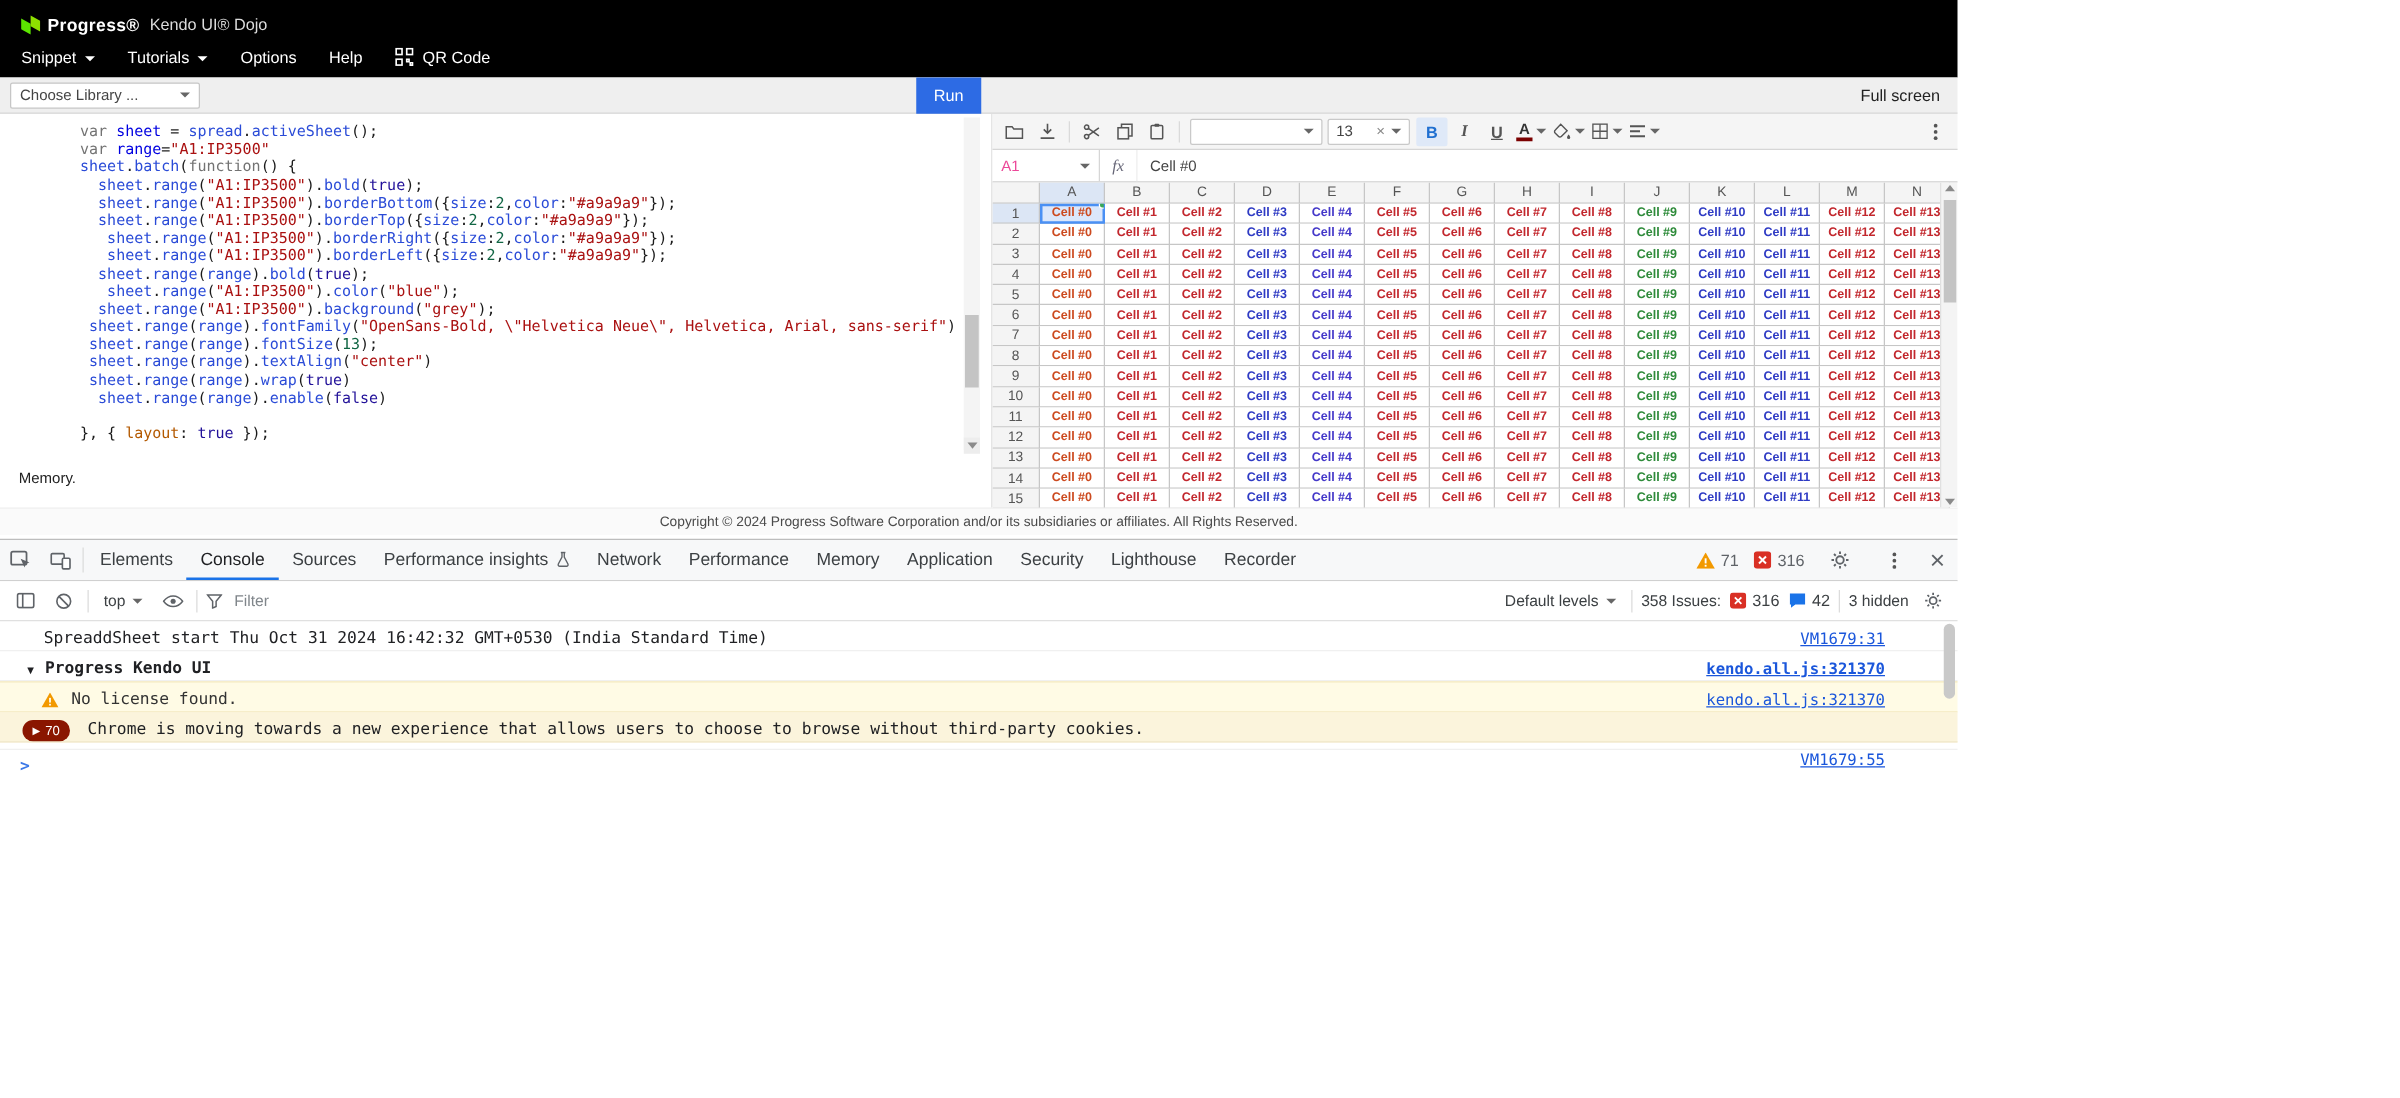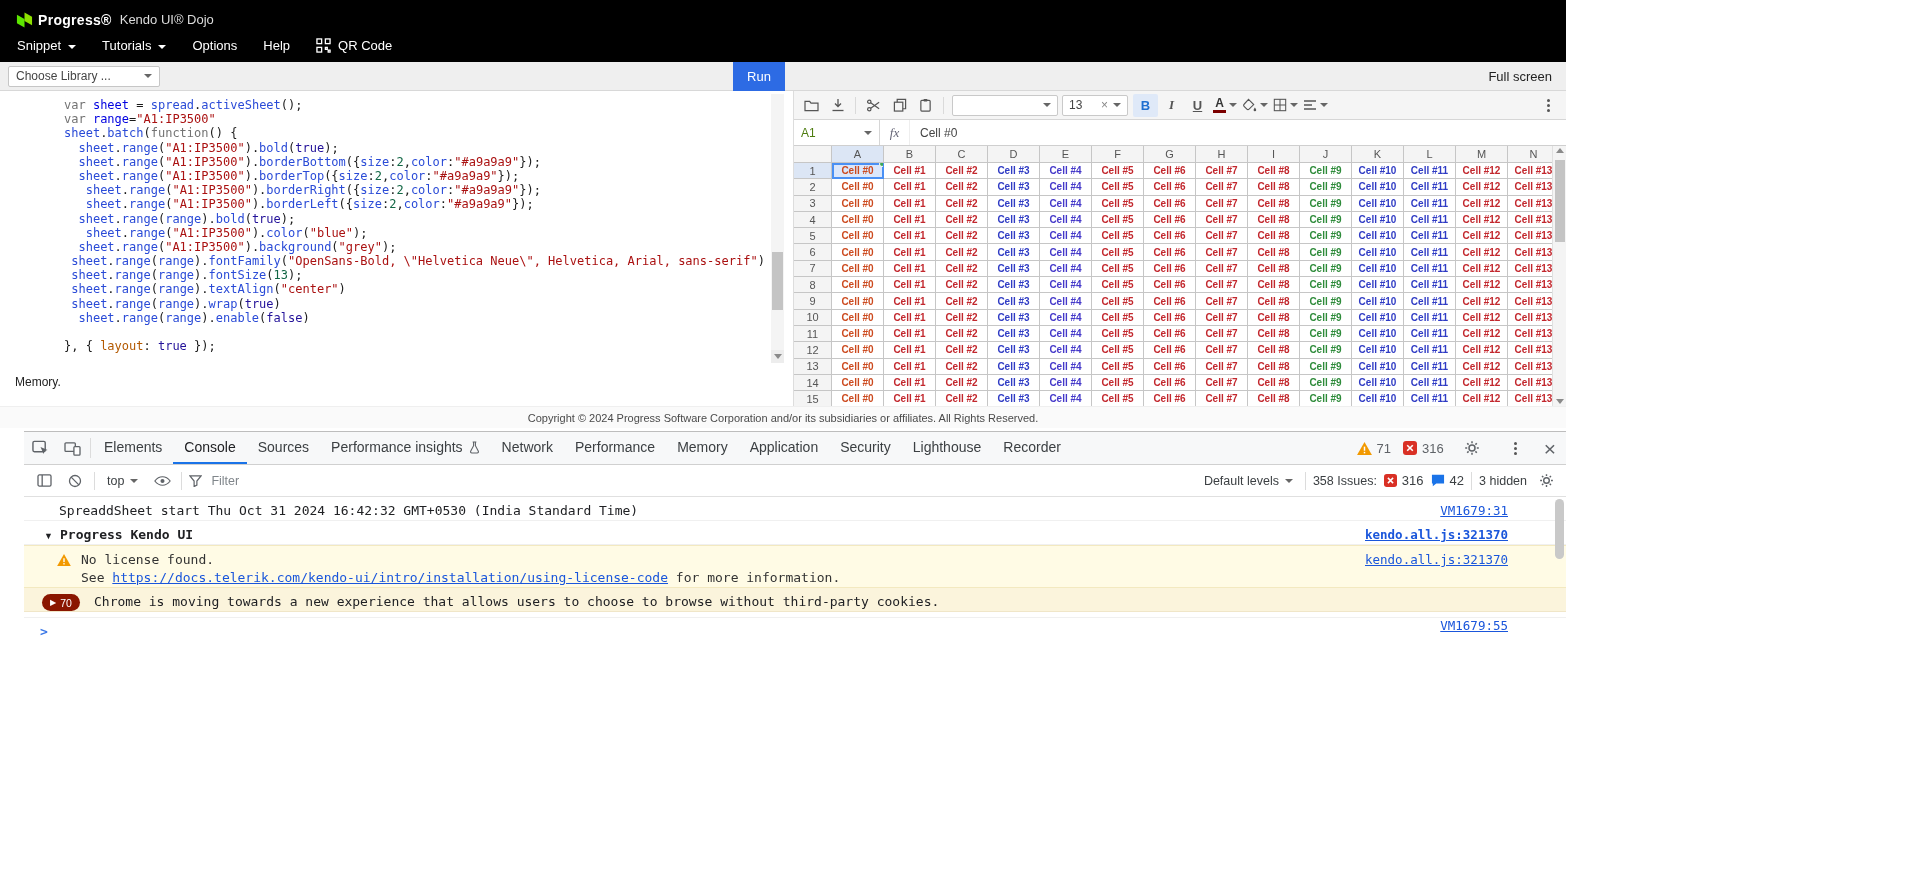--- a/index.html
+++ b/index.html
@@ -53,40 +53,40 @@
   .fmt { font-size:13px; font-weight:bold; width:24px; }
   .fmt.active { background:#dfe9f8; color:#1f6fd0; }
   .fmt-i { font-style:italic; font-family:"Liberation Serif", serif; }
   .fmt-u { text-decoration:underline; }
   .color-a { display:flex; flex-direction:column; align-items:center; line-height:1; font-weight:bold; font-size:12px; color:#333; }
   .color-bar { width:13px; height:3px; background:#7b0000; margin-top:1px; }
   .ss-spacer { flex:1; }
   .kebab i { display:block; width:3px; height:3px; border-radius:50%; background:#555; margin:2px auto; }
 
   .formula-bar { height:26px; border-bottom:1px solid #cfcfcf; display:flex; align-items:stretch; background:#fff; }
-  .name-box { width:86px; border-right:1px solid #d6d6d6; display:flex; align-items:center; justify-content:space-between; padding:0 7px; font-size:12px; color:#4d7c0f; }
+  .name-box { width:86px; border-right:1px solid #d6d6d6; display:flex; align-items:center; justify-content:space-between; padding:0 7px; font-size:12px; color:#ec4899; }
   .fx { width:30px; display:flex; align-items:center; justify-content:center; font-style:italic; font-family:"Liberation Serif", serif; color:#667; font-size:13px; border-right:1px solid #eee; }
   .formula-value { display:flex; align-items:center; padding-left:10px; font-size:12px; color:#444; }
 
   .grid-wrap { position:relative; flex:1; overflow:hidden; }
   .grid { display:grid; grid-template-columns:38px repeat(14, 52px); grid-template-rows:17px repeat(15, 16.3px); width:766px; }
   .gh { background:#f4f4f4; border-right:1px solid #c6c6c6; border-bottom:1px solid #c6c6c6; font-size:11px; color:#555; display:flex; align-items:center; justify-content:center; }
   .gh.hl { background:#dce6f5; }
   .cell { border-right:1px solid #c6c6c6; border-bottom:1px solid #c6c6c6; font-size:10px; font-weight:bold; display:flex; align-items:center; justify-content:center; overflow:hidden; white-space:nowrap; position:relative; background:#fff; }
   .cell.sel { background:#dbe7fb; outline:2px solid #4a90f4; outline-offset:-2px; z-index:2; }
   .sel-handle { position:absolute; right:-2px; top:-2px; width:6px; height:6px; background:#3aa757; border:1px solid #fff; border-radius:50%; }
   .ss-scroll { position:absolute; right:0; top:0; bottom:0; width:14px; background:#f4f4f4; border-left:1px solid #e0e0e0; }
   .ss-up { position:absolute; top:2px; left:0; right:0; display:flex; justify-content:center; }
   .ss-thumb { position:absolute; top:14px; left:2px; width:10px; height:82px; background:#c4c4c4; }
   .ss-dn { position:absolute; bottom:2px; left:0; right:0; display:flex; justify-content:center; }
 
   .copyright { height:22px; display:flex; align-items:center; justify-content:center; font-size:11px; color:#4a4a4a; background:#fafafa; border-top:1px solid #efefef; }
 
   
-  .devtools { margin-top:3px; border-top:1px solid #bdbdbd; background:#fff;margin-left:24px; }
+  .devtools { margin-top:3px; border-top:1px solid #bdbdbd; background:#fff; }
   .dt-tabbar { height:33px; display:flex; align-items:stretch; border-bottom:1px solid #d0d0d0; background:#f7f8f9; }
   .dt-iconbtn { width:32px; display:flex; align-items:center; justify-content:center; cursor:pointer; }
   .dt-sep { width:1px; background:#dcdcdc; margin:6px 2px; }
   .dt-tab { padding:0 11px; display:flex; align-items:center; gap:6px; font-size:14px; color:#3c4043; cursor:pointer; border-bottom:2.5px solid transparent; white-space:nowrap; }
   .dt-tab.selected { border-bottom-color:#1a73e8; color:#202124; }
   .dt-right { margin-left:auto; display:flex; align-items:center; gap:12px; padding-right:10px; }
   .count { display:flex; align-items:center; gap:5px; font-size:13px; color:#5f6368; cursor:pointer; }
   .dt-close { font-size:21px; color:#5f6368; line-height:1; cursor:pointer; }
 
   .console-toolbar { height:32px; display:flex; align-items:center; gap:7px; border-bottom:1px solid #e0e0e0; padding:0 8px; font-size:12.5px; color:#3c4043; background:#fff; }
@@ -690,21 +690,20 @@
       </div>
       <div class="msg msg-warning">
         <span class="warn-tri">
           <svg width="14" height="12" viewBox="0 0 16 14">
               <path fill="#f29900" d="M8 0l8 14H0z"></path>
               <rect x="7.2" y="5" width="1.6" height="4.4" fill="#fff"></rect>
               <rect x="7.2" y="10.6" width="1.6" height="1.6" fill="#fff"></rect>
             </svg>
         </span>
         <div>No license found.</div>
-        <div><span>See </span><a class="warn-url">https://docs.telerik.com/kendo-ui/intro/installation/using-license-code</a><span> for more information.</span></div>
         <a class="src">kendo.all.js:321370</a>
       </div>
       <div class="msg msg-issue">
         <span class="issue-pill">
             <span class="tri">▶</span>
             <span>70</span>
           </span>
         <span>Chrome is moving towards a new experience that allows users to choose to browse without third-party cookies.</span>
       </div>
       <div class="msg">

